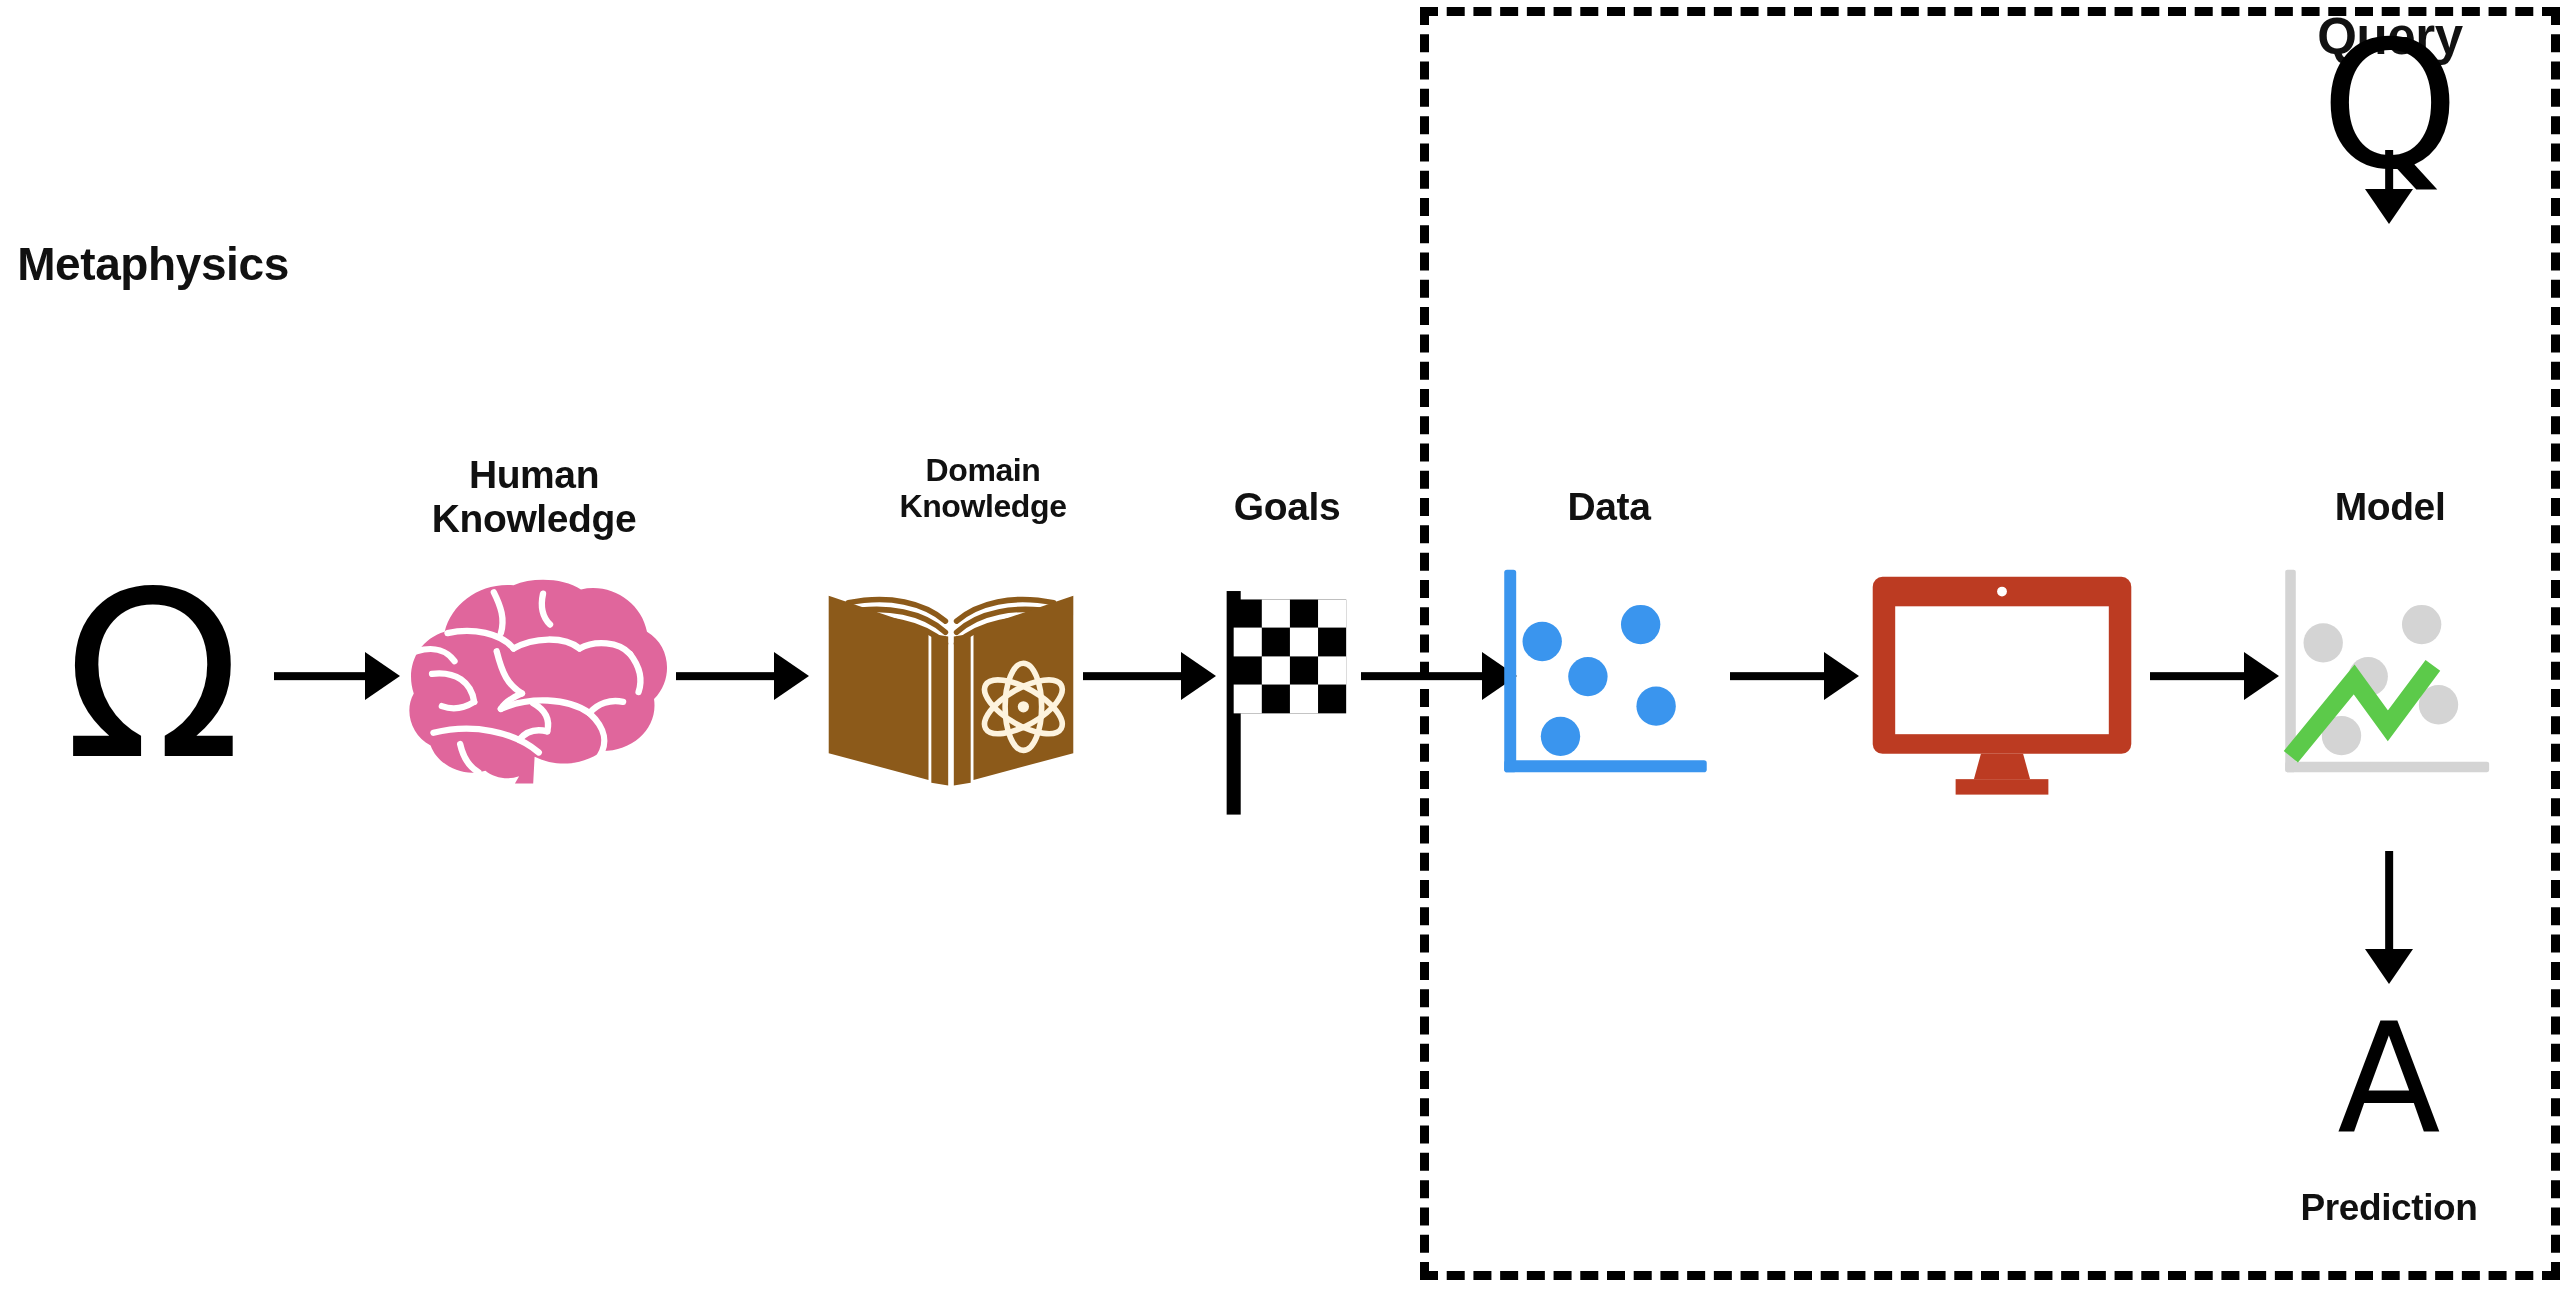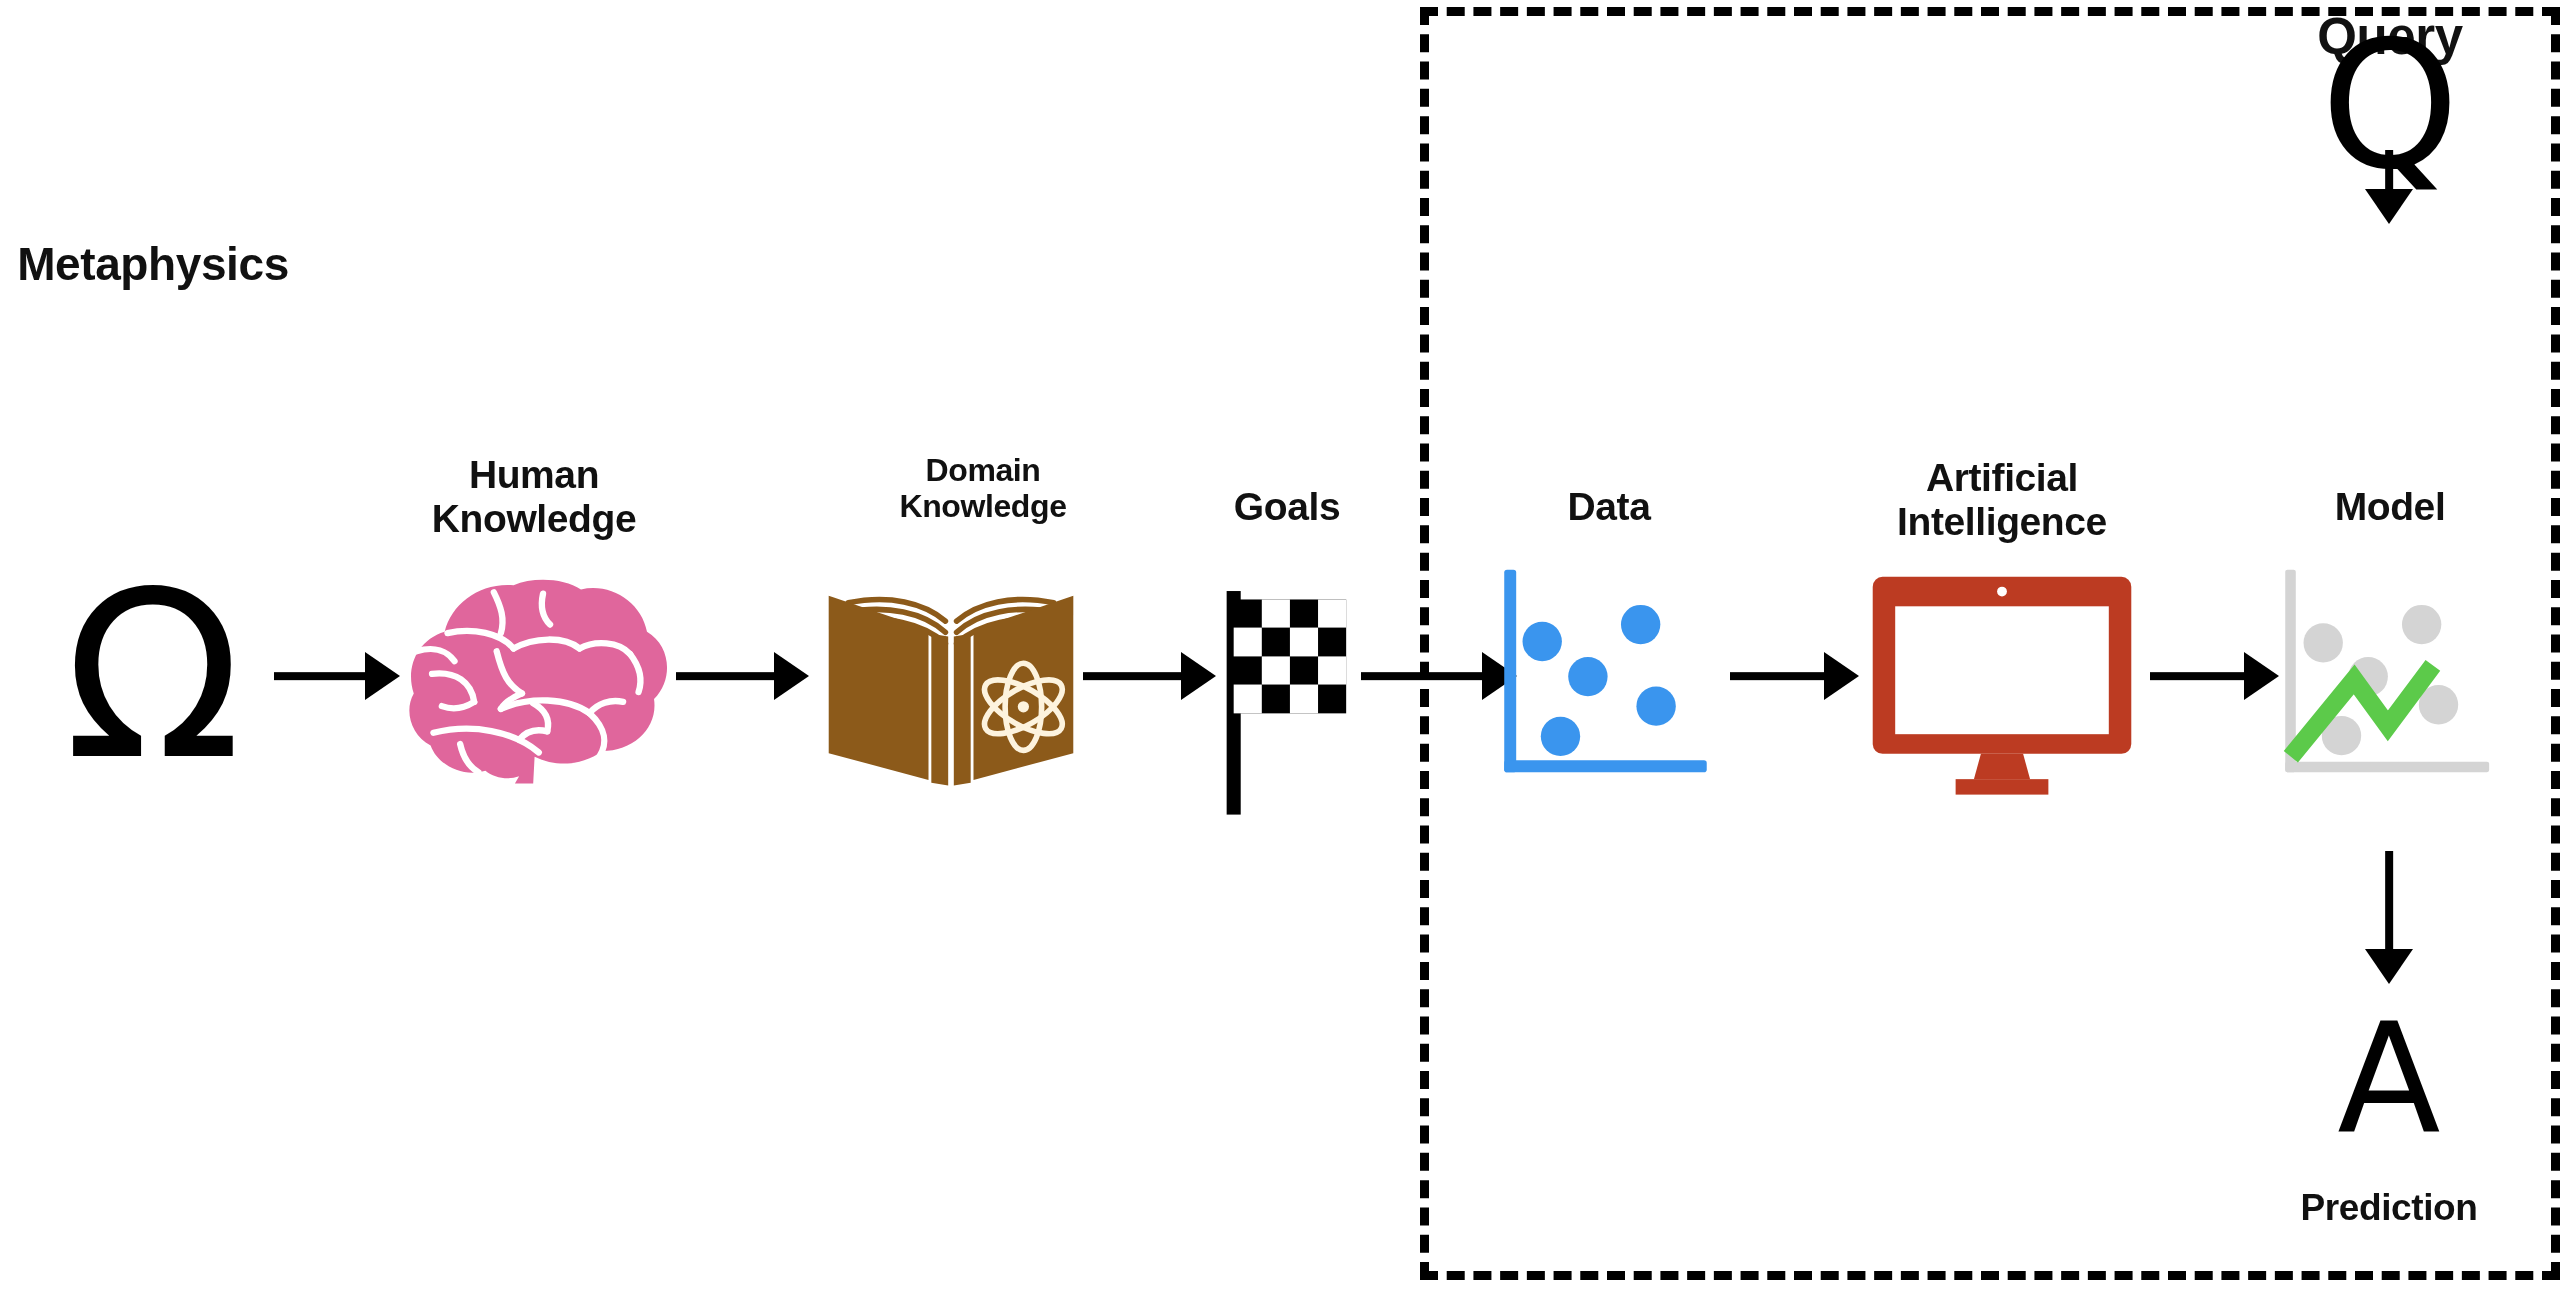--- a/index.html
+++ b/index.html
@@ -241,22 +241,20 @@
         <circle cx="86" cy="243" r="28"></circle>
       </g>
     </svg>
   </div>
 
   <div class="arrow-h" style="left:1730px; top:676px; width:130px; height:48px;">
     <div class="shaft" style="width:98px;"></div>
     <div class="head" style="left:94px;"></div>
   </div>
 
-  <div class="label" style="left:2002px; top:456px; font-size:39px;">Artificial
-Intelligence</div>
   <div class="node" style="left:2002px; top:685px;">
     <svg width="267" height="225" viewBox="0 0 380 320">
 
       <rect x="6" y="6" width="368" height="252" rx="14" fill="#bc3b22"></rect>
 
       <rect x="38" y="48" width="304" height="182" fill="#ffffff"></rect>
 
       <circle cx="190" cy="27" r="7" fill="#ffffff"></circle>
 
       <polygon fill="#bc3b22" points="160,258 220,258 230,294 150,294"></polygon>

